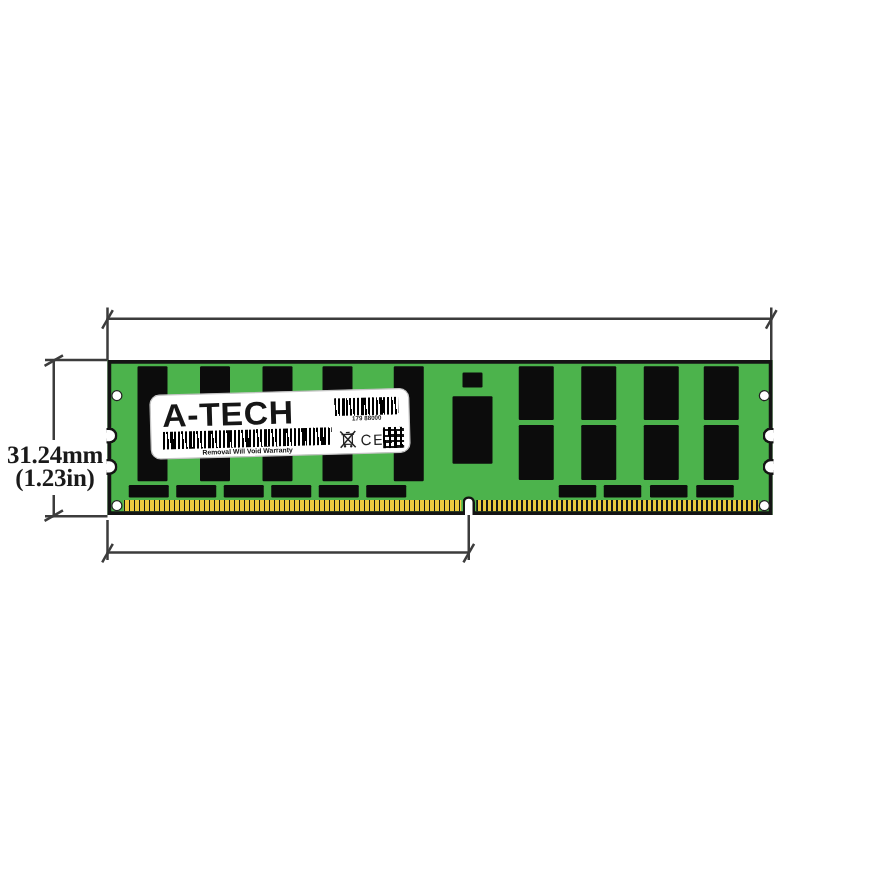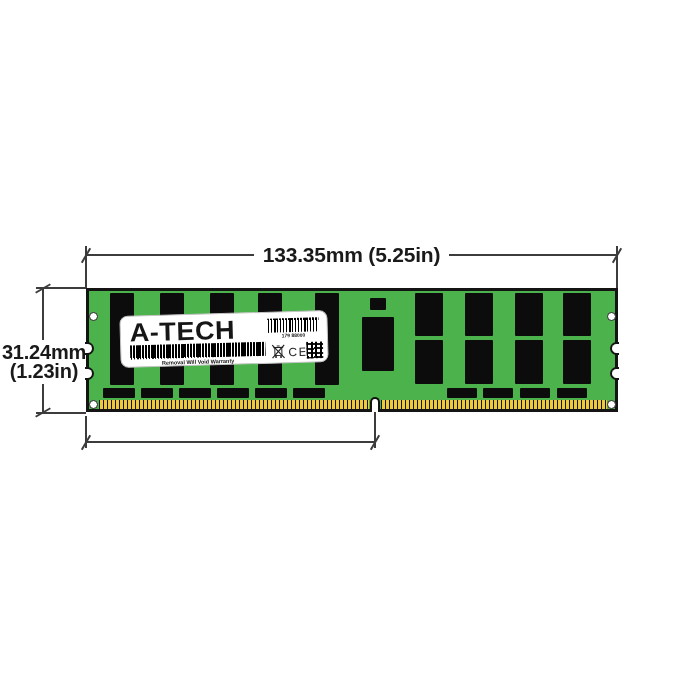--- a/index.html
+++ b/index.html
@@ -67,30 +67,27 @@
 </head>
 <body>
 
 <div class="canvas">
 
   <div class="ext-line-v" style="left:85px;top:246px;height:42px;"></div>
   <div class="ext-line-v" style="left:616px;top:246px;height:42px;"></div>
   <div class="dim-line-h" style="left:86px;top:254px;width:531px;"></div>
   <div class="tick h-end" style="left:85px;top:247px;"></div>
   <div class="tick h-end" style="left:616px;top:247px;"></div>
-  <div class="dim-text" style="left:86px;top:243px;width:531px;">
-    <span>133.35mm (5.25in)</span>
-  </div>
 
   <div class="ext-line-h" style="left:36px;top:287px;width:50px;"></div>
   <div class="ext-line-h" style="left:36px;top:412px;width:50px;"></div>
   <div class="dim-line-v" style="left:42px;top:288px;height:124px;"></div>
   <div class="tick v-end" style="left:42px;top:280px;"></div>
   <div class="tick v-end" style="left:42px;top:404px;"></div>
-  <div class="dim-text-left" style="left:0px;top:340px;width:88px;">
+  <div class="dim-text-left" style="left:0px;top:352px;width:88px;font-family:Liberation Serif, serif;">
     <div>31.24mm</div>
     <div>(1.23in)</div>
   </div>
 
   <div class="ext-line-v" style="left:85px;top:416px;height:32px;"></div>
   <div class="ext-line-v" style="left:374px;top:412px;height:36px;"></div>
   <div class="dim-line-h" style="left:86px;top:441px;width:290px;"></div>
   <div class="tick h-end" style="left:85px;top:434px;"></div>
   <div class="tick h-end" style="left:374px;top:434px;"></div>
 

